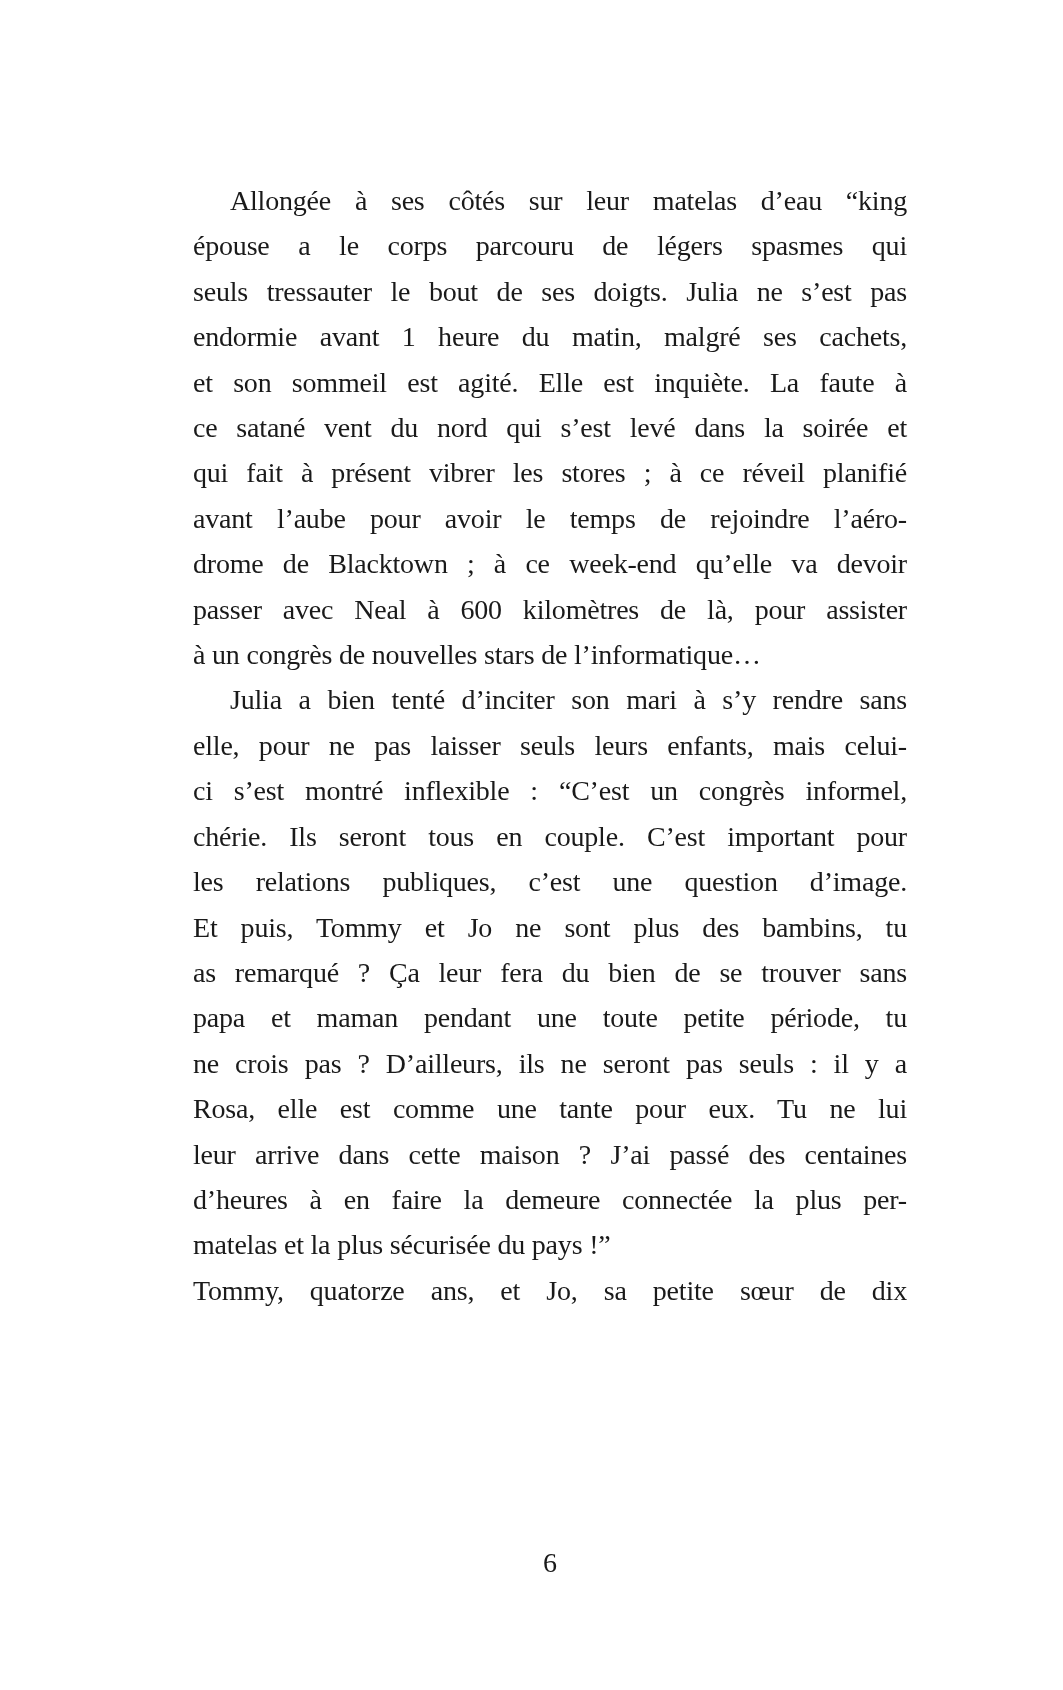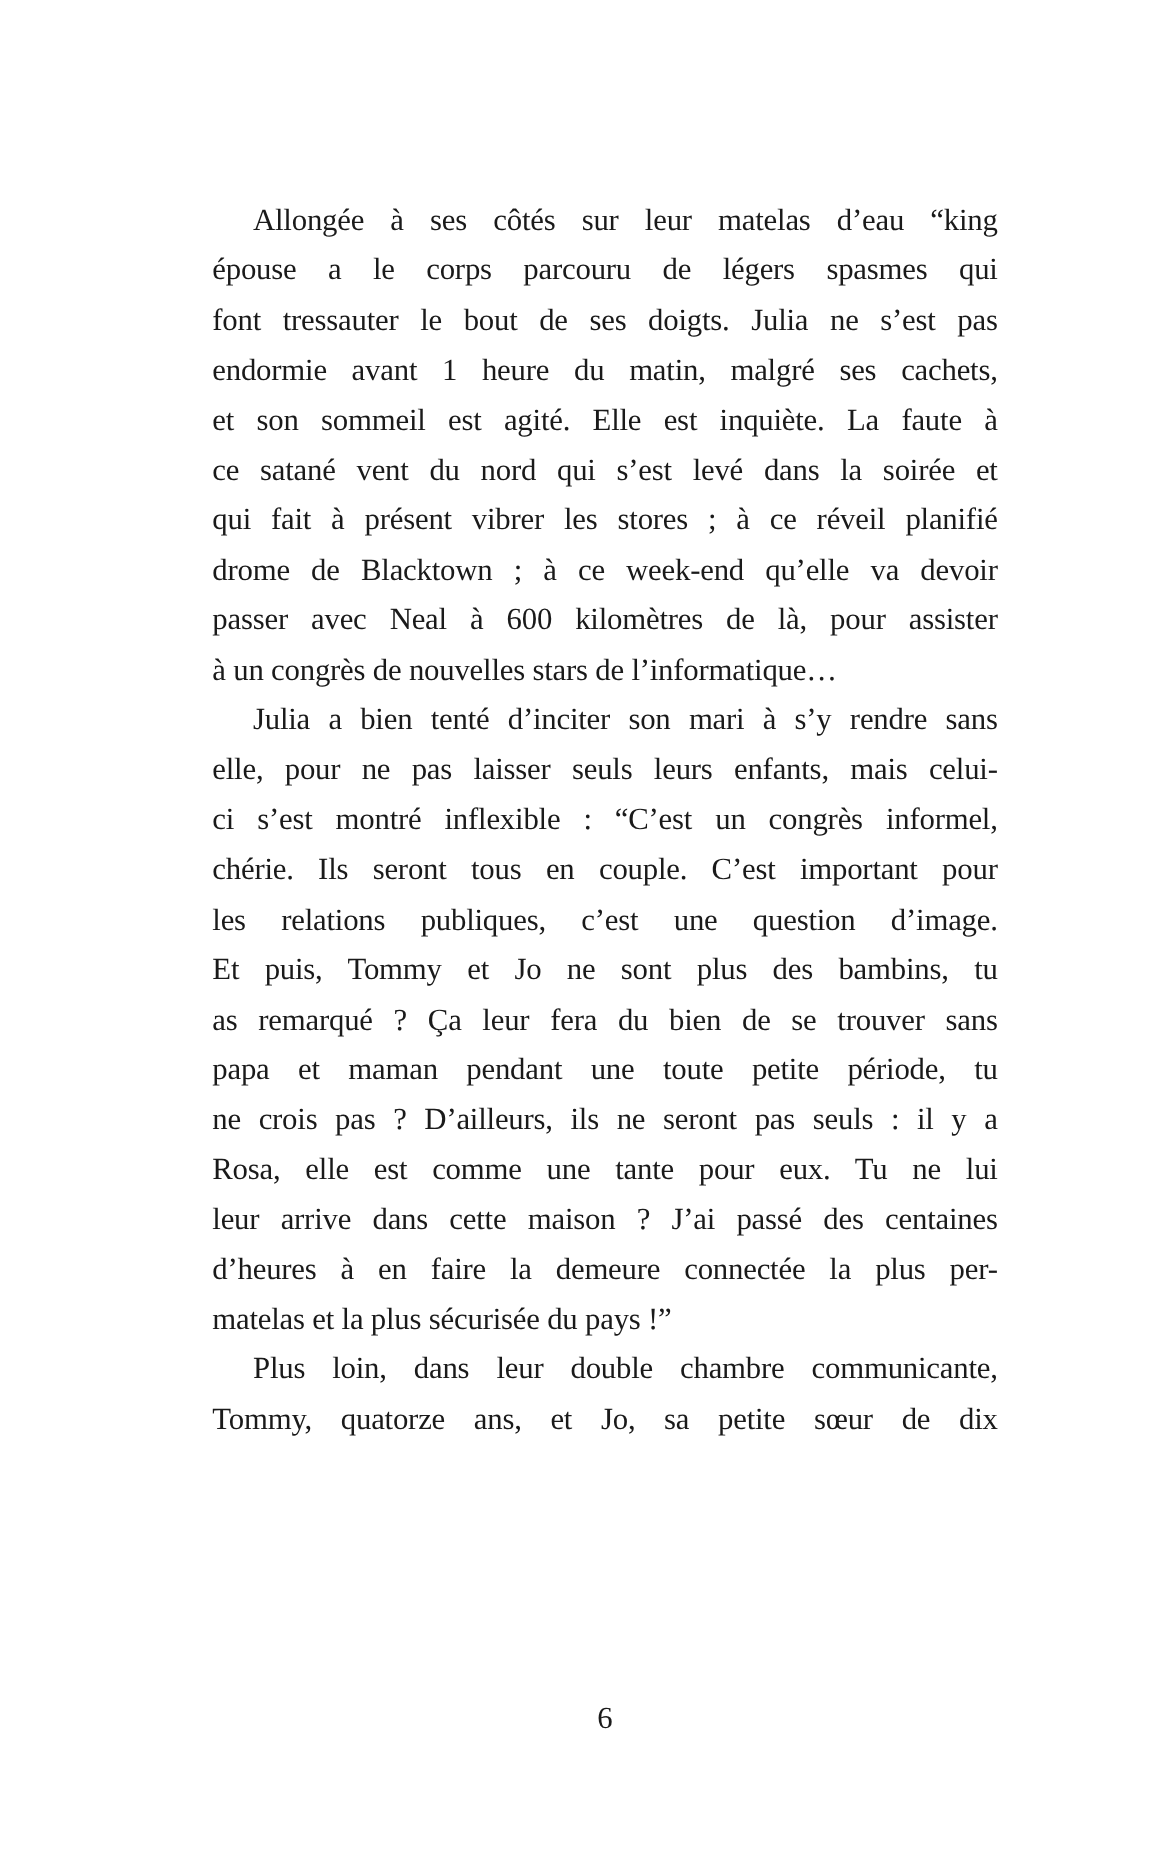--- a/index.html
+++ b/index.html
@@ -56,25 +56,26 @@
 </style>
 </head>
 <body>
 
 <div class="page">
   <main class="text-block">
 
     <section class="paragraph">
       <div class="line indent">Allongée à ses côtés sur leur matelas d’eau “king</div>
       <div class="line">épouse a le corps parcouru de légers spasmes qui</div>
-      <div class="line">font tressauter le bout de ses doigts. Julia ne s’est pas</div>
+      <div class="line">seuls tressauter le bout de ses doigts. Julia ne s’est pas</div>
       <div class="line">endormie avant 1 heure du matin, malgré ses cachets,</div>
       <div class="line">et son sommeil est agité. Elle est inquiète. La faute à</div>
       <div class="line">ce satané vent du nord qui s’est levé dans la soirée et</div>
       <div class="line">qui fait à présent vibrer les stores ; à ce réveil planifié</div>
+      <div class="line">avant l’aube pour avoir le temps de rejoindre l’aéro-</div>
       <div class="line">drome de Blacktown ; à ce week-end qu’elle va devoir</div>
       <div class="line">passer avec Neal à 600 kilomètres de là, pour assister</div>
       <div class="line end">à un congrès de nouvelles stars de l’informatique…</div>
     </section>
 
     <section class="paragraph">
       <div class="line indent">Julia a bien tenté d’inciter son mari à s’y rendre sans</div>
       <div class="line">elle, pour ne pas laisser seuls leurs enfants, mais celui-</div>
       <div class="line">ci s’est montré inflexible : “C’est un congrès informel,</div>
       <div class="line">chérie. Ils seront tous en couple. C’est important pour</div>
@@ -83,20 +84,19 @@
       <div class="line">as remarqué ? Ça leur fera du bien de se trouver sans</div>
       <div class="line">papa et maman pendant une toute petite période, tu</div>
       <div class="line">ne crois pas ? D’ailleurs, ils ne seront pas seuls : il y a</div>
       <div class="line">Rosa, elle est comme une tante pour eux. Tu ne lui</div>
       <div class="line">leur arrive dans cette maison ? J’ai passé des centaines</div>
       <div class="line">d’heures à en faire la demeure connectée la plus per-</div>
       <div class="line end">matelas et la plus sécurisée du pays !”</div>
     </section>
 
     <section class="paragraph">
-      <div class="line indent">Plus loin, dans leur double chambre communicante,</div>
       <div class="line">Tommy, quatorze ans, et Jo, sa petite sœur de dix</div>
     </section>
 
   </main>
 
   <footer class="folio">6</footer>
 </div>
 
 </body></html>

